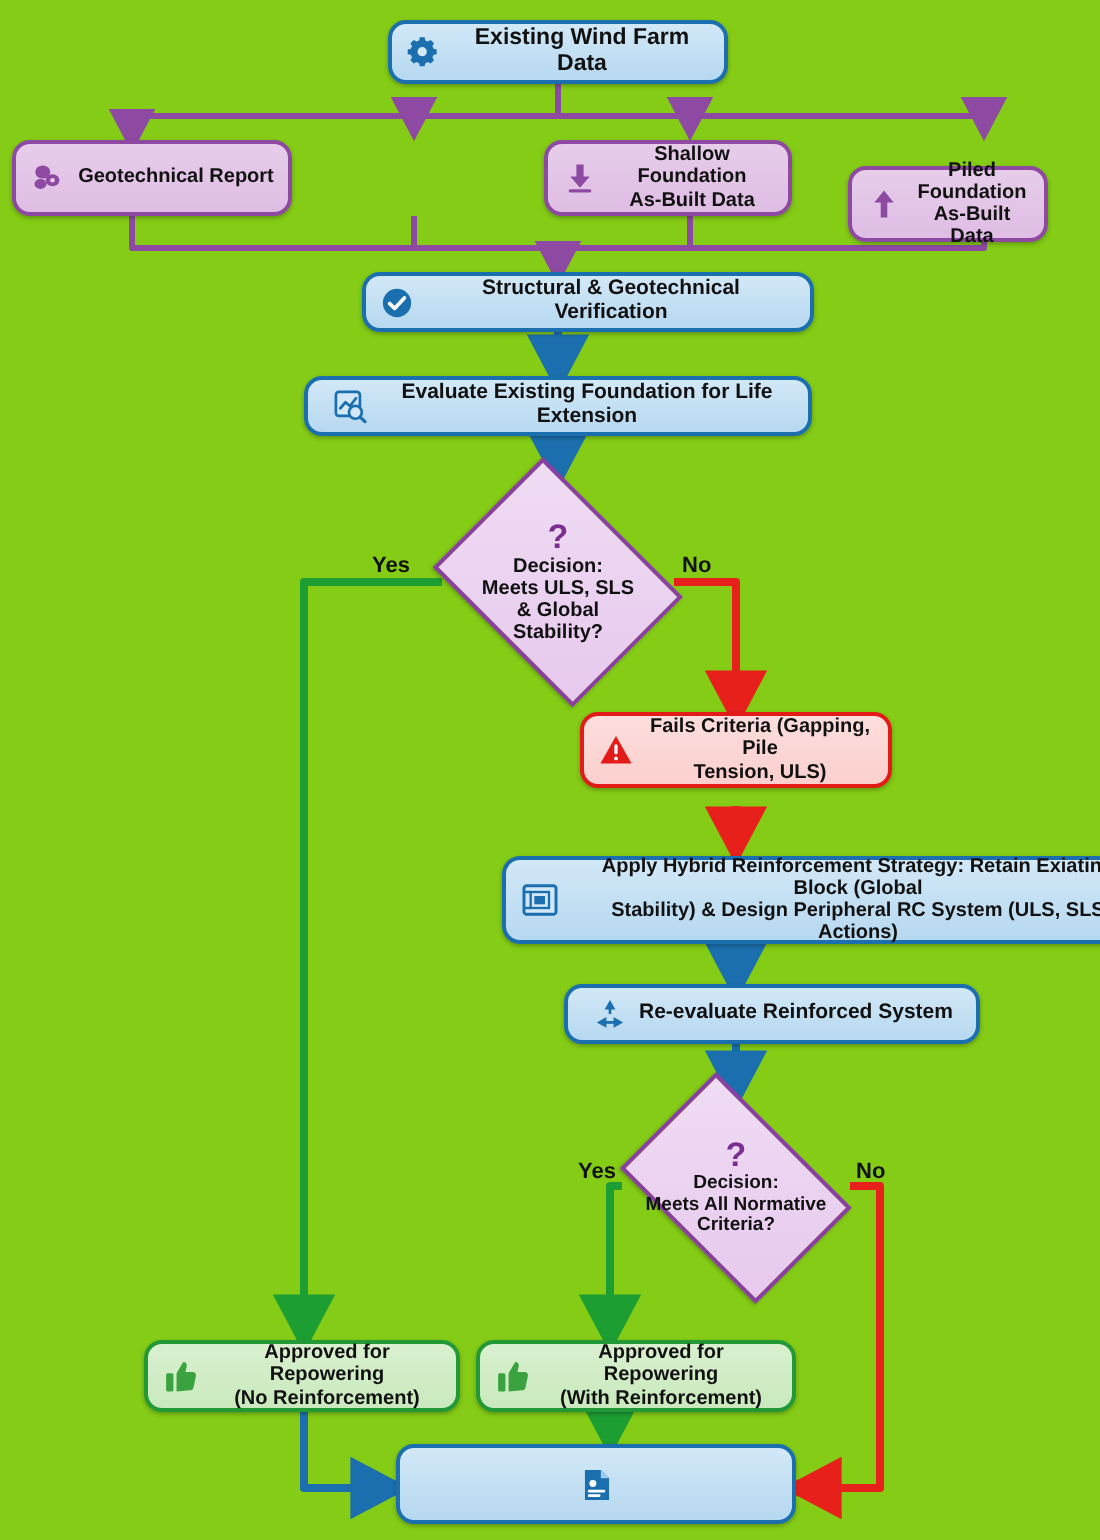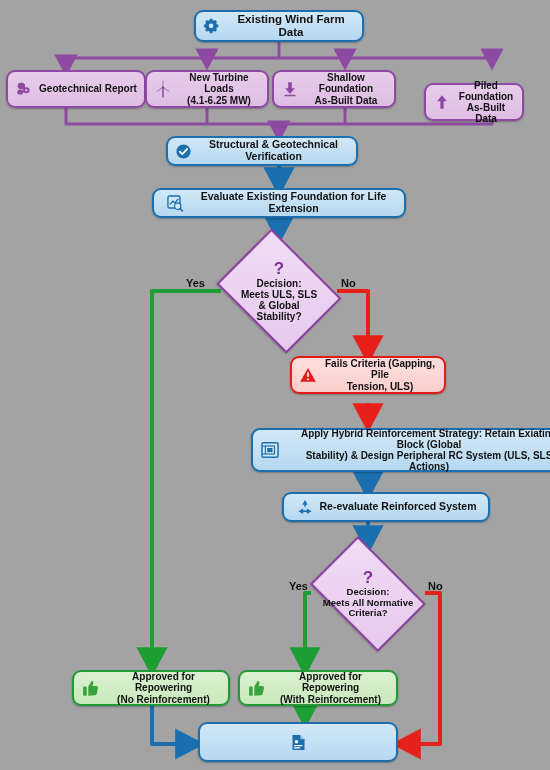--- a/index.html
+++ b/index.html
@@ -10,21 +10,21 @@
   body {
     width: 550px;
     height: 770px;
     font-family: "Liberation Sans", sans-serif;
     overflow: hidden;
   }
   #canvas {
     position: relative;
     width: 550px;
     height: 770px;
-    background: #a3a3a3;
+    background: #84cc16;
   }
   #wires {
     position: absolute;
     left: 0; top: 0;
     width: 550px; height: 770px;
     pointer-events: none;
   }
 
   
   .node {
@@ -198,33 +198,20 @@
       <svg width="18" height="18" viewBox="0 0 24 24" fill="#8e4aa3">
         <ellipse cx="8.5" cy="8" rx="5" ry="4.4"></ellipse>
         <ellipse cx="15" cy="13.5" rx="4.6" ry="4"></ellipse>
         <ellipse cx="7" cy="16" rx="4" ry="3.4"></ellipse>
         <circle cx="15" cy="13.5" r="1.5" fill="#e7cdea"></circle>
       </svg>
     </span>
     <span class="label" style="font-size:10px;">Geotechnical Report</span>
   </div>
 
-  <div class="node n-purple" style="left:145px; top:70px; width:124px; height:38px;">
-    <span class="icon">
-      <svg width="18" height="20" viewBox="0 0 24 26" fill="none" stroke="#b07ec2" stroke-width="1.6">
-        <path d="M12 11 L12 24" stroke="#8e4aa3" stroke-width="2"></path>
-        <path d="M12 11 L12 2"></path>
-        <path d="M12 11 L4 16"></path>
-        <path d="M12 11 L20 16"></path>
-        <circle cx="12" cy="11" r="1.6" fill="#8e4aa3" stroke="none"></circle>
-      </svg>
-    </span>
-    <span class="label" style="font-size:10px;">New Turbine Loads
-(4.1-6.25 MW)</span>
-  </div>
 
   <div class="node n-purple" style="left:272px; top:70px; width:124px; height:38px;">
     <span class="icon">
       <svg width="18" height="18" viewBox="0 0 24 24" fill="#8e4aa3">
         <rect x="9.6" y="3" width="4.8" height="9"></rect>
         <path d="M5.5 11 L12 18.5 L18.5 11 z"></path>
         <rect x="4.5" y="19.5" width="15" height="2.2" rx="1"></rect>
       </svg>
     </span>
     <span class="label" style="font-size:10px;">Shallow Foundation
@@ -235,21 +222,21 @@
     <span class="icon">
       <svg width="18" height="18" viewBox="0 0 24 24" fill="#8e4aa3">
         <rect x="9.8" y="9" width="4.4" height="12"></rect>
         <path d="M5.5 11 L12 3 L18.5 11 z"></path>
       </svg>
     </span>
     <span class="label" style="font-size:10px;">Piled Foundation
 As-Built Data</span>
   </div>
 
-  <div class="node n-blue" style="left:166px; top:136px; width:192px; height:30px;">
+  <div class="node n-blue" style="left:181px; top:136px; width:226px; height:30px;">
     <span class="icon">
       <svg width="17" height="17" viewBox="0 0 24 24">
         <circle cx="12" cy="12" r="10" fill="#1b6fae"></circle>
         <path d="M6.8 12.4 L10.3 15.8 L17.2 8.4" fill="none" stroke="#ffffff" stroke-width="2.6" stroke-linecap="round" stroke-linejoin="round"></path>
       </svg>
     </span>
     <span class="label" style="font-size:10.5px;">Structural &amp; Geotechnical Verification</span>
   </div>
 
   <div class="node n-blue" style="left:152px; top:188px; width:254px; height:30px;padding-left:12px;">

